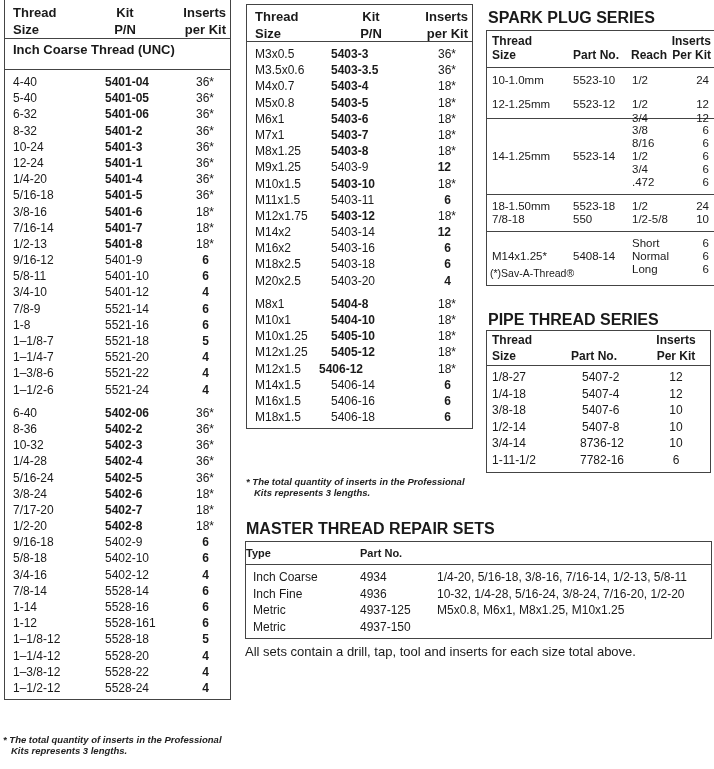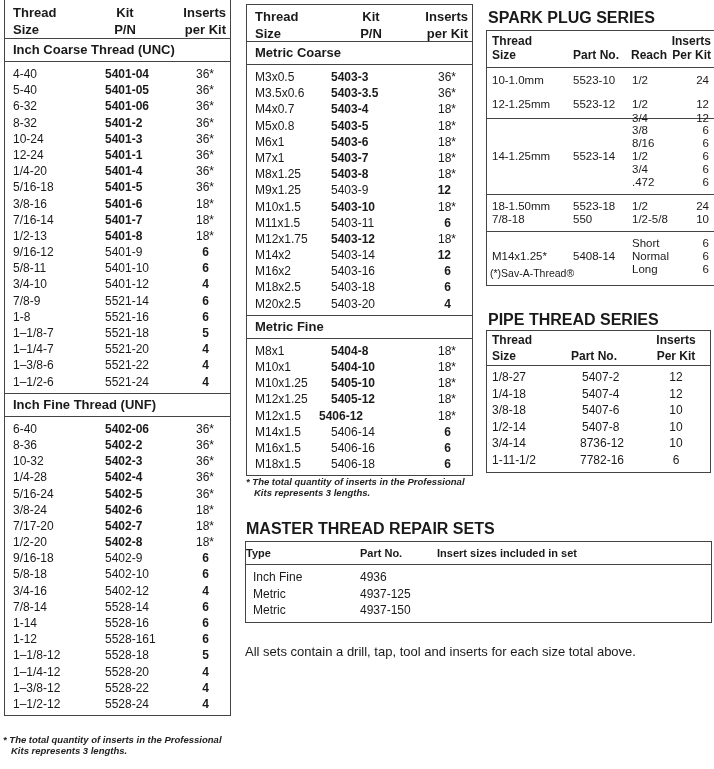--- a/index.html
+++ b/index.html
@@ -1,21 +1,21 @@
 <!DOCTYPE html>
 <html><head>
 <meta charset="utf-8">
 <style>
   html, body { margin:0; padding:0; background:#fff; }
   body { width:714px; height:769px; position:relative; overflow:hidden;
          font-family:"Liberation Sans", "DejaVu Sans", sans-serif; color:#1a1a1a; }
   .tbl { position:absolute; border-left:1px solid #444; border-right:1px solid #444; border-bottom:1px solid #444; }
   .hdr { position:relative; border-bottom:1px solid #444; font-weight:bold; font-size:13px; line-height:17px; }
   .hdr span { position:absolute; }
-  .sect { font-weight:bold; font-size:13px; line-height:16px; padding:3px 0 3px 8px; border-bottom:1px solid #444; }
+  .sect { font-weight:bold; font-size:13px; line-height:16px; padding:3px 0 11px 8px; border-bottom:1px solid #444; }
   .sect.top-border { border-top:1px solid #444; }
   .row { position:relative; height:16.2px; font-size:12px; line-height:16px; }
   .row span { position:absolute; white-space:nowrap; }
   .b { font-weight:bold; }
   .c1 { left:8px; }
   .rowsbox { padding:4px 0 3px 0; }
   .note { position:absolute; font-size:9.5px; font-style:italic; font-weight:bold; line-height:11px; color:#222; }
   .title { position:absolute; font-weight:bold; font-size:16px; letter-spacing:0px; }
   .sp-tbl { position:absolute; border-left:1px solid #444; border-top:1px solid #444; border-bottom:1px solid #444; }
   .sp-hdr { position:relative; height:36px; border-bottom:1px solid #444; font-weight:bold; font-size:12px; line-height:14px; }
@@ -150,21 +150,20 @@
           <span class="c1">1–3/8-6</span>
           <span style="left:100px">5521-22</span>
           <span class="b" style="right:21px">4</span>
         </div>
         <div class="row">
           <span class="c1">1–1/2-6</span>
           <span style="left:100px">5521-24</span>
           <span class="b" style="right:21px">4</span>
         </div>
       </div>
-      <div class="sect top-border" style="margin-top: 0px;">Inch Fine Thread (UNF)</div>
       <div class="rowsbox">
         <div class="row">
           <span class="c1">6-40</span>
           <span class="b" style="left:100px">5402-06</span>
           <span style="right:16px">36*</span>
         </div>
         <div class="row">
           <span class="c1">8-36</span>
           <span class="b" style="left:100px">5402-2</span>
           <span style="right:16px">36*</span>
@@ -266,21 +265,20 @@
     <span style="left:104px; top:3px; width:40px; text-align:center;">
       <span style="position:static">Kit</span><br>
       <span style="position:static">P/N</span>
     </span>
     <span style="right:4px; top:3px; text-align:right;">
       <span style="position:static">Inserts</span><br>
       <span style="position:static">per Kit</span>
     </span>
   </div>
   <div id="metric-body">
-      <div class="sect">Metric Coarse</div>
       <div class="rowsbox">
         <div class="row">
           <span class="c1">M3x0.5</span>
           <span class="b" style="left:84px">5403-3</span>
           <span style="right:16px">36*</span>
         </div>
         <div class="row">
           <span class="c1">M3.5x0.6</span>
           <span class="b" style="left:84px">5403-3.5</span>
           <span style="right:16px">36*</span>
@@ -344,21 +342,20 @@
           <span class="c1">M18x2.5</span>
           <span style="left:84px">5403-18</span>
           <span class="b" style="right:21px">6</span>
         </div>
         <div class="row">
           <span class="c1">M20x2.5</span>
           <span style="left:84px">5403-20</span>
           <span class="b" style="right:21px">4</span>
         </div>
       </div>
-      <div class="sect top-border" style="margin-top: 0px;">Metric Fine</div>
       <div class="rowsbox">
         <div class="row">
           <span class="c1">M8x1</span>
           <span class="b" style="left:84px">5404-8</span>
           <span style="right:16px">18*</span>
         </div>
         <div class="row">
           <span class="c1">M10x1</span>
           <span class="b" style="left:84px">5404-10</span>
           <span style="right:16px">18*</span>
@@ -511,30 +508,36 @@
         <span style="left:164px;width:50px;text-align:center">6</span>
       </div>
     </div>
 </div>
 
 <div class="title" style="left:246px; top:520px;">MASTER THREAD REPAIR SETS</div>
 <div class="ms-tbl" style="left:245px; top:541px; width:465px;">
   <div class="ms-hdr">
     <span style="left:0;">Type</span>
     <span style="left:114px;">Part No.</span>
-    <span style="left:191px;">Insert sizes included in set</span>
   </div>
   <div id="ms-body" style="padding:4px 0 3px 0;">
       <div class="ms-row">
+        <span style="left:7px">Inch Coarse</span>
+        <span style="left:114px">4934</span>
+        <span style="left:191px">1/4-20, 5/16-18, 3/8-16, 7/16-14, 1/2-13, 5/8-11</span>
+      </div>
+      <div class="ms-row">
         <span style="left:7px">Inch Fine</span>
         <span style="left:114px">4936</span>
+        <span style="left:191px">10-32, 1/4-28, 5/16-24, 3/8-24, 7/16-20, 1/2-20</span>
       </div>
       <div class="ms-row">
         <span style="left:7px">Metric</span>
         <span style="left:114px">4937-125</span>
+        <span style="left:191px">M5x0.8, M6x1, M8x1.25, M10x1.25</span>
       </div>
       <div class="ms-row">
         <span style="left:7px">Metric</span>
         <span style="left:114px">4937-150</span>
       </div>
     </div>
 </div>
 <div class="caption" style="left:245px; top:644px;">All sets contain a drill, tap, tool and inserts for each size total above.</div>
 
 </body></html>

